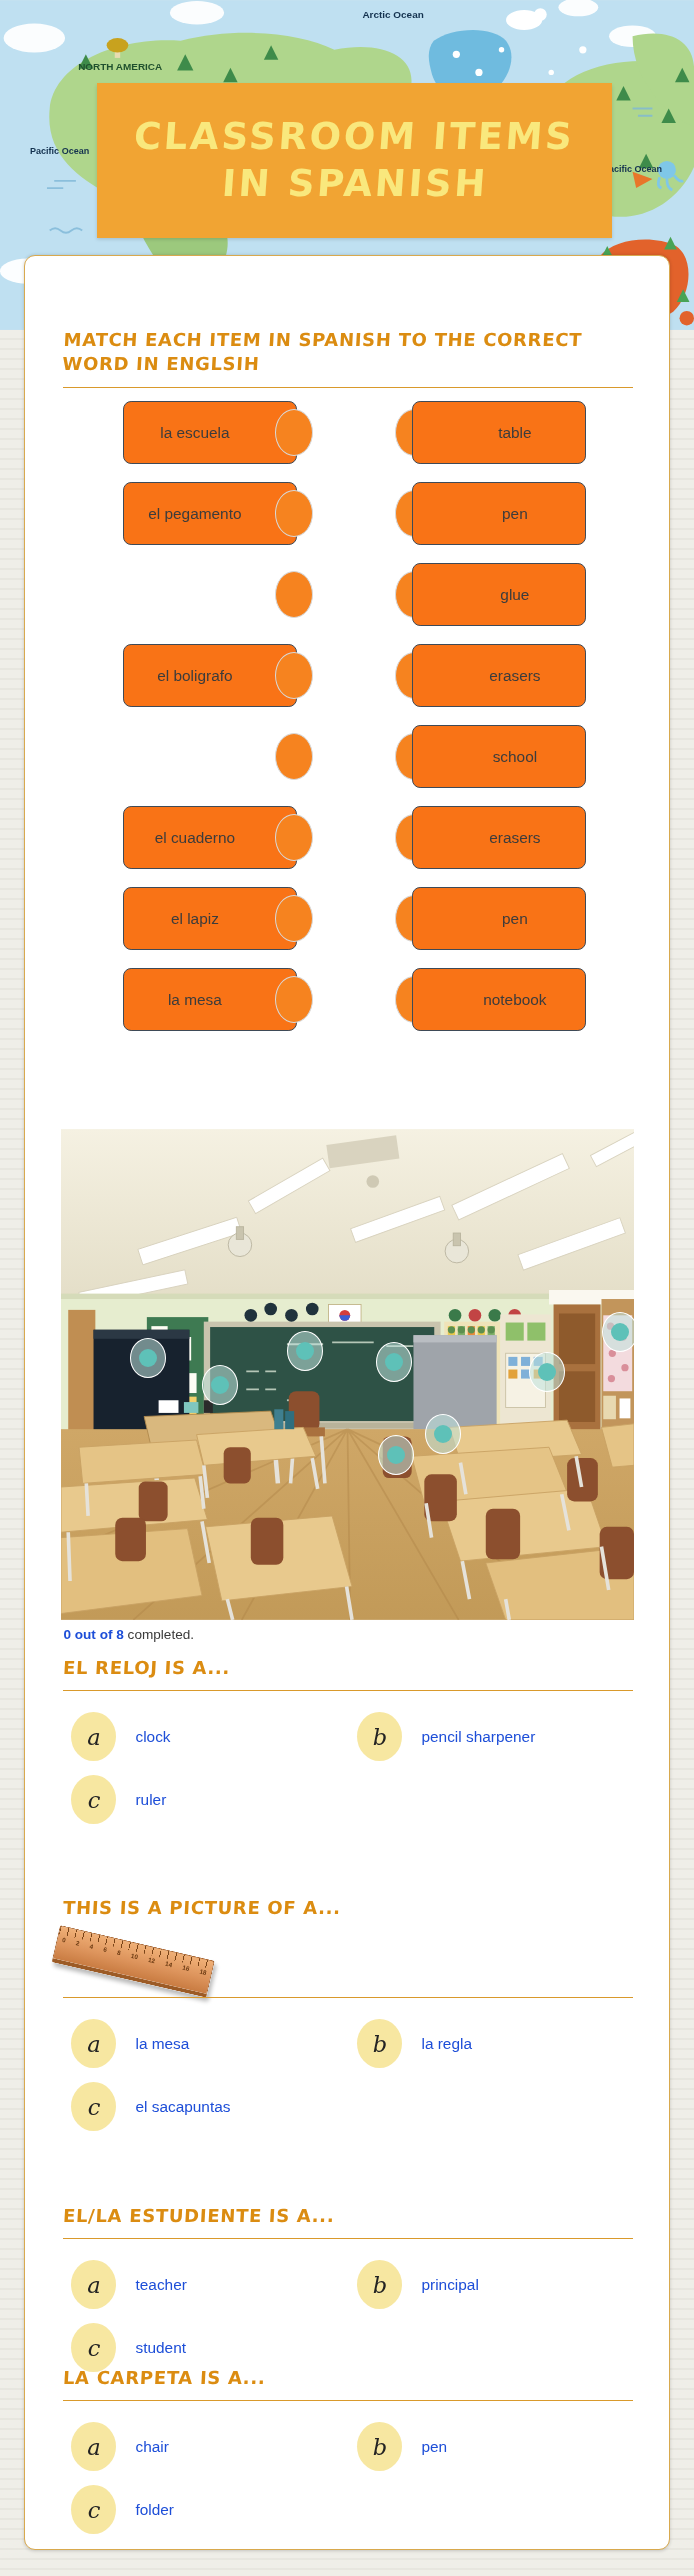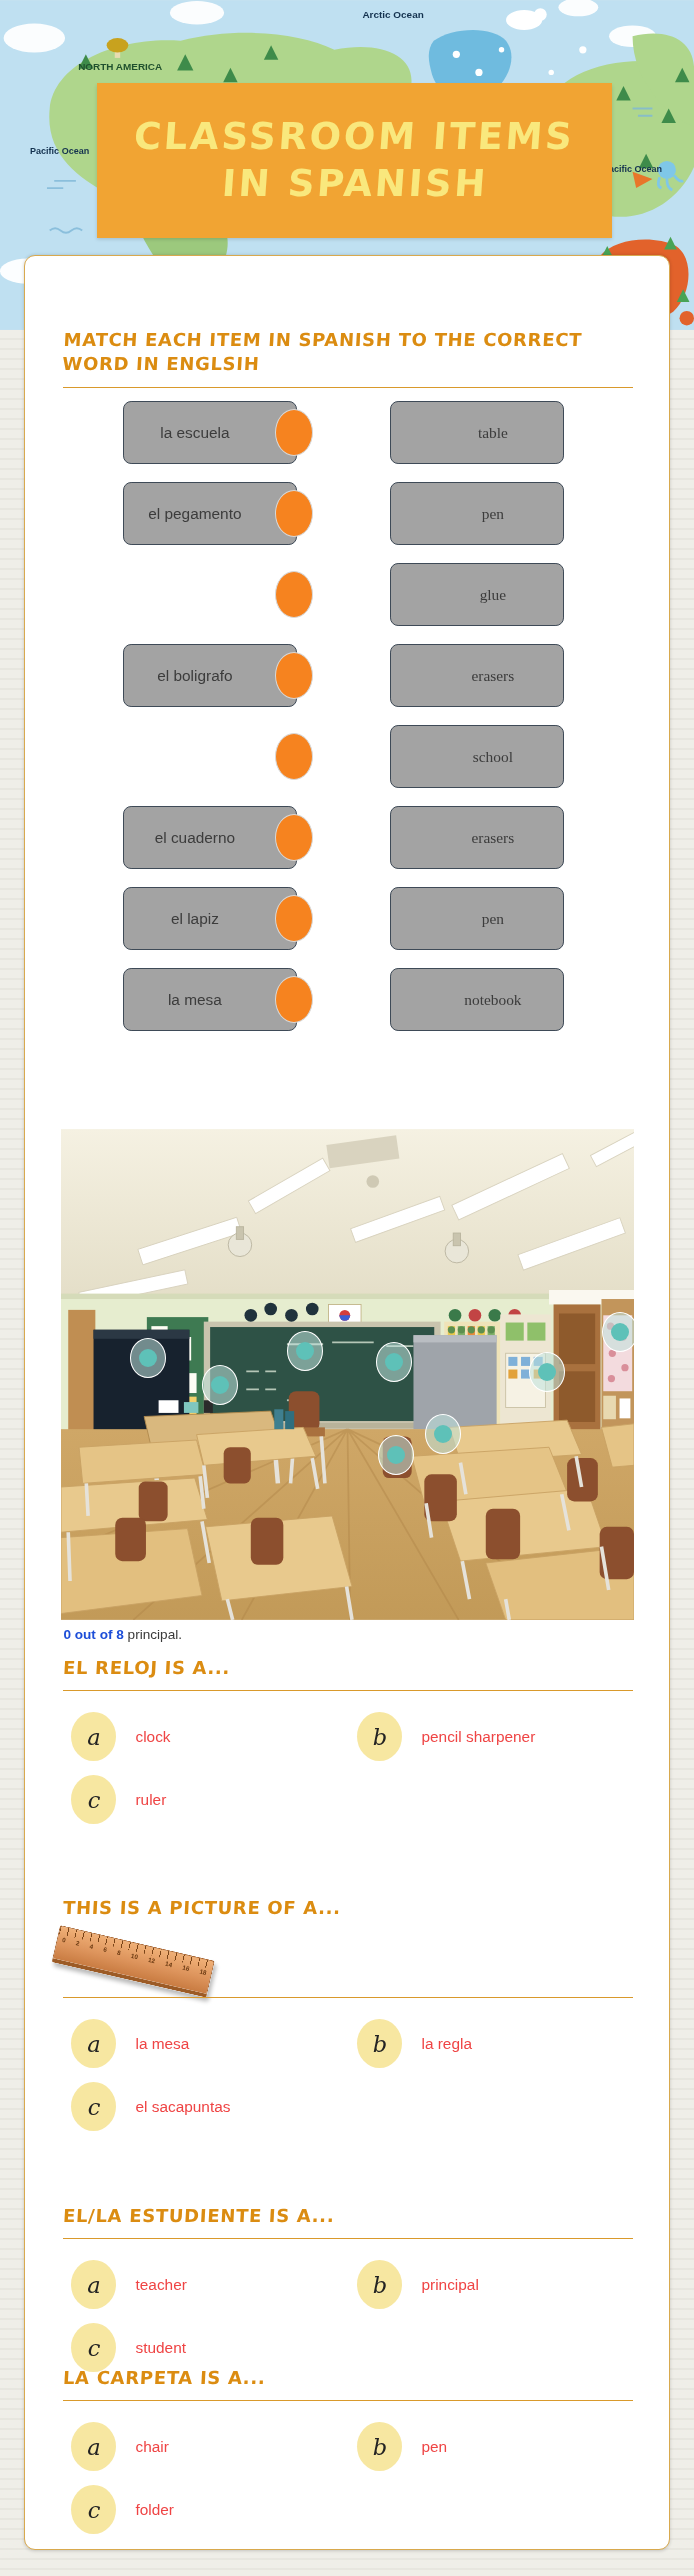--- a/index.html
+++ b/index.html
@@ -31,26 +31,26 @@
     font-family:"DejaVu Sans",sans-serif;transform:skewX(-3deg);line-height:1.35;
     text-transform:uppercase;
   }
   .rule{position:absolute;left:38px;width:570px;height:0;border:0;border-top:1.8px solid #d9992b;margin:0;}
   
   #match-heading{position:absolute;left:38px;top:72px;width:579px;}
   #match-rule{top:131px;}
   #match-grid{position:absolute;left:0;top:145px;width:644px;}
   .m-row{position:relative;height:63px;margin-bottom:18px;}
   .m-box{
-    position:absolute;top:0;height:63px;width:174px;background:#a3a3a3;
+    position:absolute;top:0;height:63px;width:174px;background:#f97316;
     border:1.8px solid #3e4a57;border-radius:8.1px;display:flex;align-items:center;justify-content:center;
     font-size:15.4px;color:#3c3c3c;box-sizing:border-box;
   }
   .m-box.left{left:98px;padding-right:31px;}
-  .m-box.right{left:365px;padding-left:31px;font-family:Liberation Serif, serif;}
+  .m-box.right{left:387px;padding-left:31px;}
   .m-dot{
     position:absolute;top:8.1px;width:38px;height:47px;border-radius:50%;
     background:#f6831f;border:1.8px solid #d8d8d8;box-sizing:border-box;cursor:pointer;
   }
   .m-dot.left{left:250px;}
   .m-dot.right{left:370px;}
   
   #photo{position:absolute;left:36px;top:873px;width:573px;height:491px;overflow:hidden;}
   .hotspot{
     position:absolute;width:36px;height:40px;margin-left:-18px;margin-top:-20px;border-radius:50%;
@@ -67,21 +67,21 @@
   .question .q-rule{top:34px;}
   .question.has-image .q-rule{top:101px;}
   .options{position:absolute;left:8.1px;top:49px;width:561px;display:grid;grid-template-columns:286px auto;}
   .question.has-image .options{top:116px;}
   .option{display:flex;align-items:center;height:63px;cursor:pointer;}
   .badge{
     width:45px;height:49px;border-radius:50%;background:#f7e7a1;flex:0 0 45px;
     display:flex;align-items:center;justify-content:center;
     font-family:"DejaVu Serif",serif;font-style:italic;font-size:22.6px;color:#232323;
   }
-  .opt-label{margin-left:19px;font-size:15.4px;color:#ef4444;}
+  .opt-label{margin-left:19px;font-size:15.4px;color:#1d4ed8;}
   
   .ruler-wrap{position:absolute;left:-5.4px;top:23.5px;width:181px;height:76px;}
   .ruler{
     position:absolute;left:1.8px;top:5.4px;width:159px;height:38px;transform:rotate(13deg);transform-origin:0 0;
     background:linear-gradient(180deg,#f0b077 0%,#dd945c 55%,#c97c42 100%);
     border:0.9px solid #a9632c;border-bottom:4.5px solid #9c5b26;border-radius:2.7px;
     box-shadow:2.7px 3.6px 4.5px rgba(0,0,0,.28);box-sizing:border-box;
   }
   .ruler .ticks{
     position:absolute;left:0;top:0;width:100%;height:8.1px;
@@ -497,21 +497,21 @@
         </div>
         <div class="hotspot" style="left: 486px; top: 243px;">
           <div class="core"></div>
         </div>
         <div class="hotspot" style="left: 559px; top: 203px;">
           <div class="core"></div>
         </div>
       </div>
   </div>
 
-  <p id="progress"><b>0 out of 8</b><span> principal.</span></p>
+  <p id="progress"><b>0 out of 8</b><span> completed.</span></p>
 
   <div id="questions">
   <section class="question" id="q1">
     <h2 class="sec-heading q-h">EL RELOJ IS A...</h2>
     <hr class="q-rule">
     <div class="options">
   <div class="option">
     <span class="badge">a</span>
     <span class="opt-label">clock</span>
   </div>

